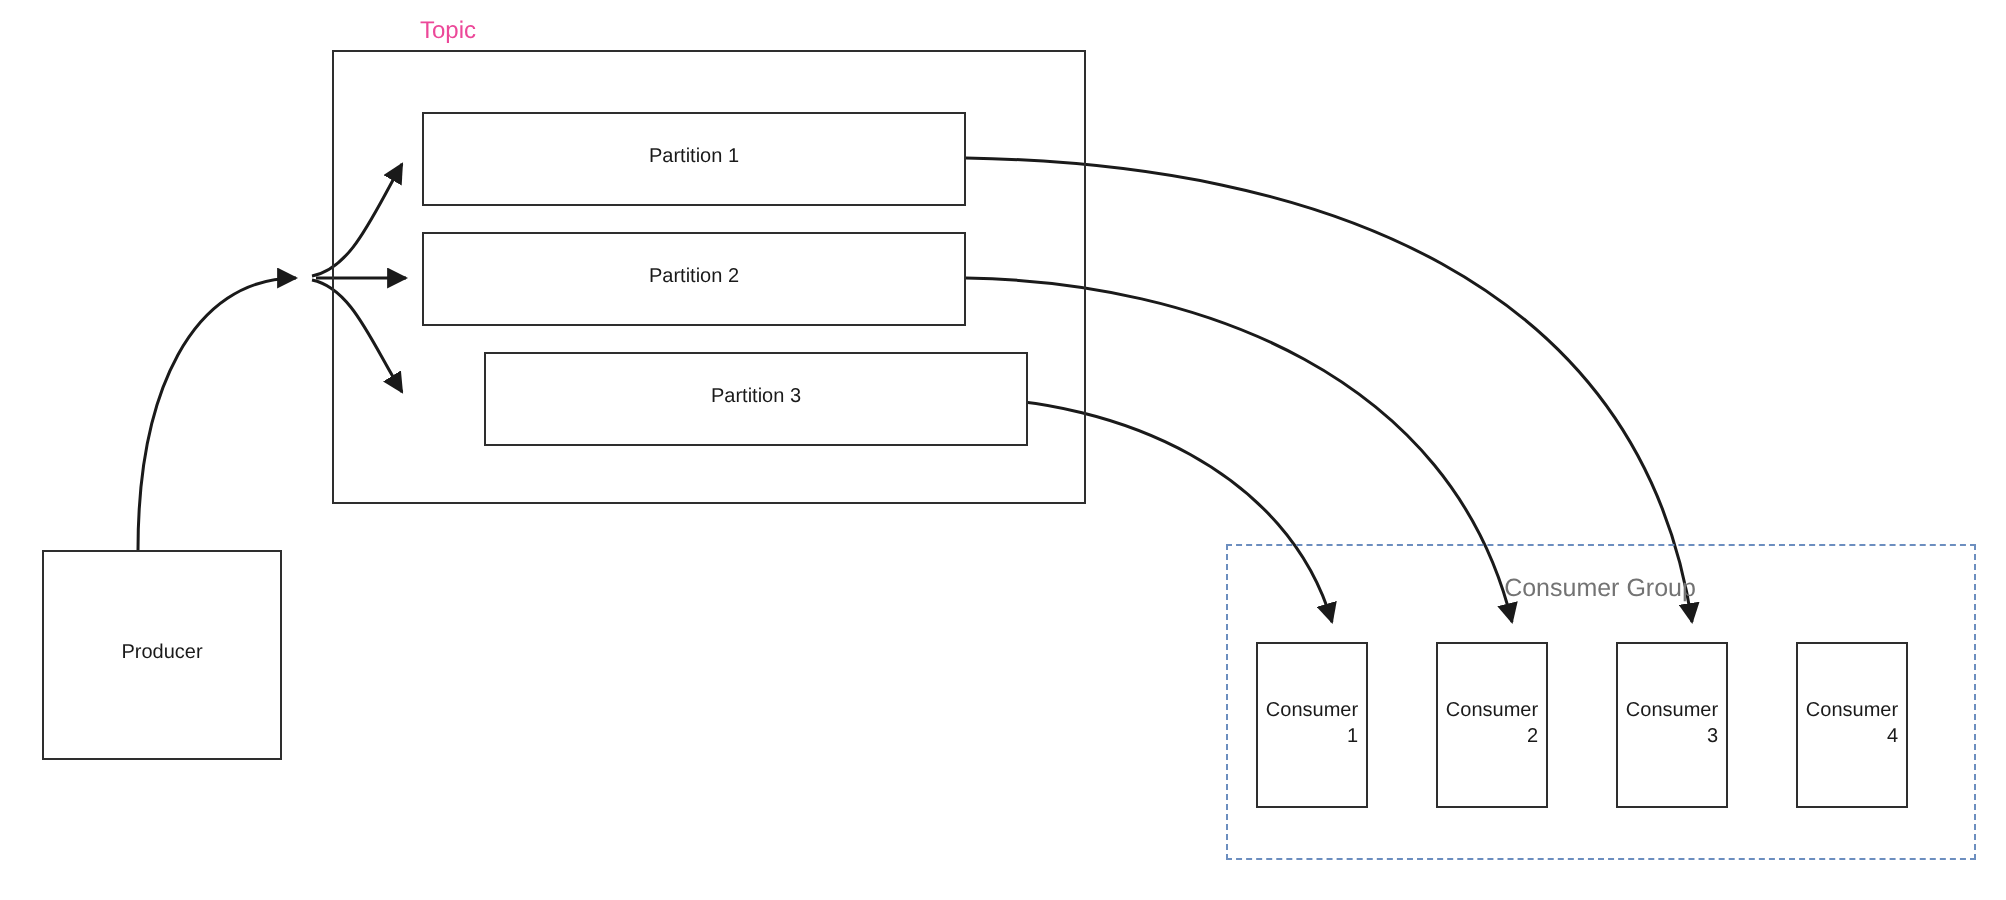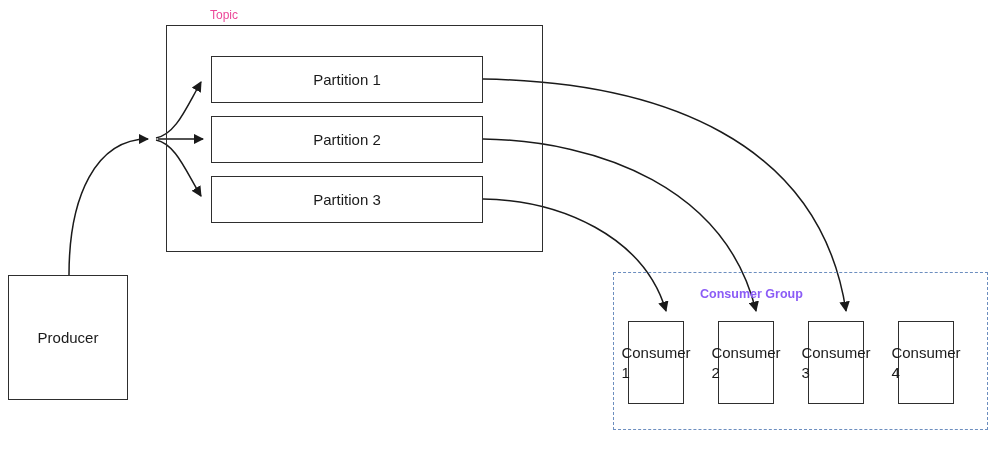--- a/index.html
+++ b/index.html
@@ -27,23 +27,23 @@
     pointer-events: none;
   }
   .node {
     position: absolute;
     box-sizing: border-box;
     background: #ffffff;
     border: 1.6px solid #2e2e2e;
     display: flex;
     align-items: center;
     justify-content: center;
-    text-align: left;
+    text-align: right;
     color: #1a1a1a;
-    font-size: 15px;
+    font-size: 10px;
     line-height: 1.28;
     white-space: pre-line;
   }
   .container-node {
     position: absolute;
     box-sizing: border-box;
     background: transparent;
     border: 1.6px solid #2e2e2e;
   }
   .group-node {
@@ -54,30 +54,30 @@
   }
   .free-label {
     position: absolute;
     font-size: 12px;
     color: #ec4899;
     white-space: nowrap;
   }
   .group-label {
     position: absolute;
     font-size: 12.5px;
-    color: #8b5cf6;
+    color: #737373;
     white-space: nowrap;
-    font-weight: bold;
+    text-align: center;
   }
   .topic-box     { left: 166px; top: 25px;  width: 377px; height: 227px; }
   .partition-box { left: 211px; width: 272px; height: 47px; }
   .partition-1   { top: 56px;  }
   .partition-2   { top: 116px; }
-  .partition-3   { top: 176px; }
-  .producer-box  { left: 8px;   top: 275px; width: 120px; height: 125px; }
+  .partition-3   { top: 176px; margin-left: 31px; }
+  .producer-box  { left: 21px;   top: 275px; width: 120px; height: 105px; }
   .group-box     { left: 613px; top: 272px; width: 375px; height: 158px; }
   .consumer-box  { top: 321px; width: 56px; height: 83px; }
   .consumer-1    { left: 628px; }
   .consumer-2    { left: 718px; }
   .consumer-3    { left: 808px; }
   .consumer-4    { left: 898px; }
   .topic-label   { left: 210px; top: 8px; }
   .cg-label      { left: 700px; top: 287px; width: 200px; }
 </style>
 </head>

